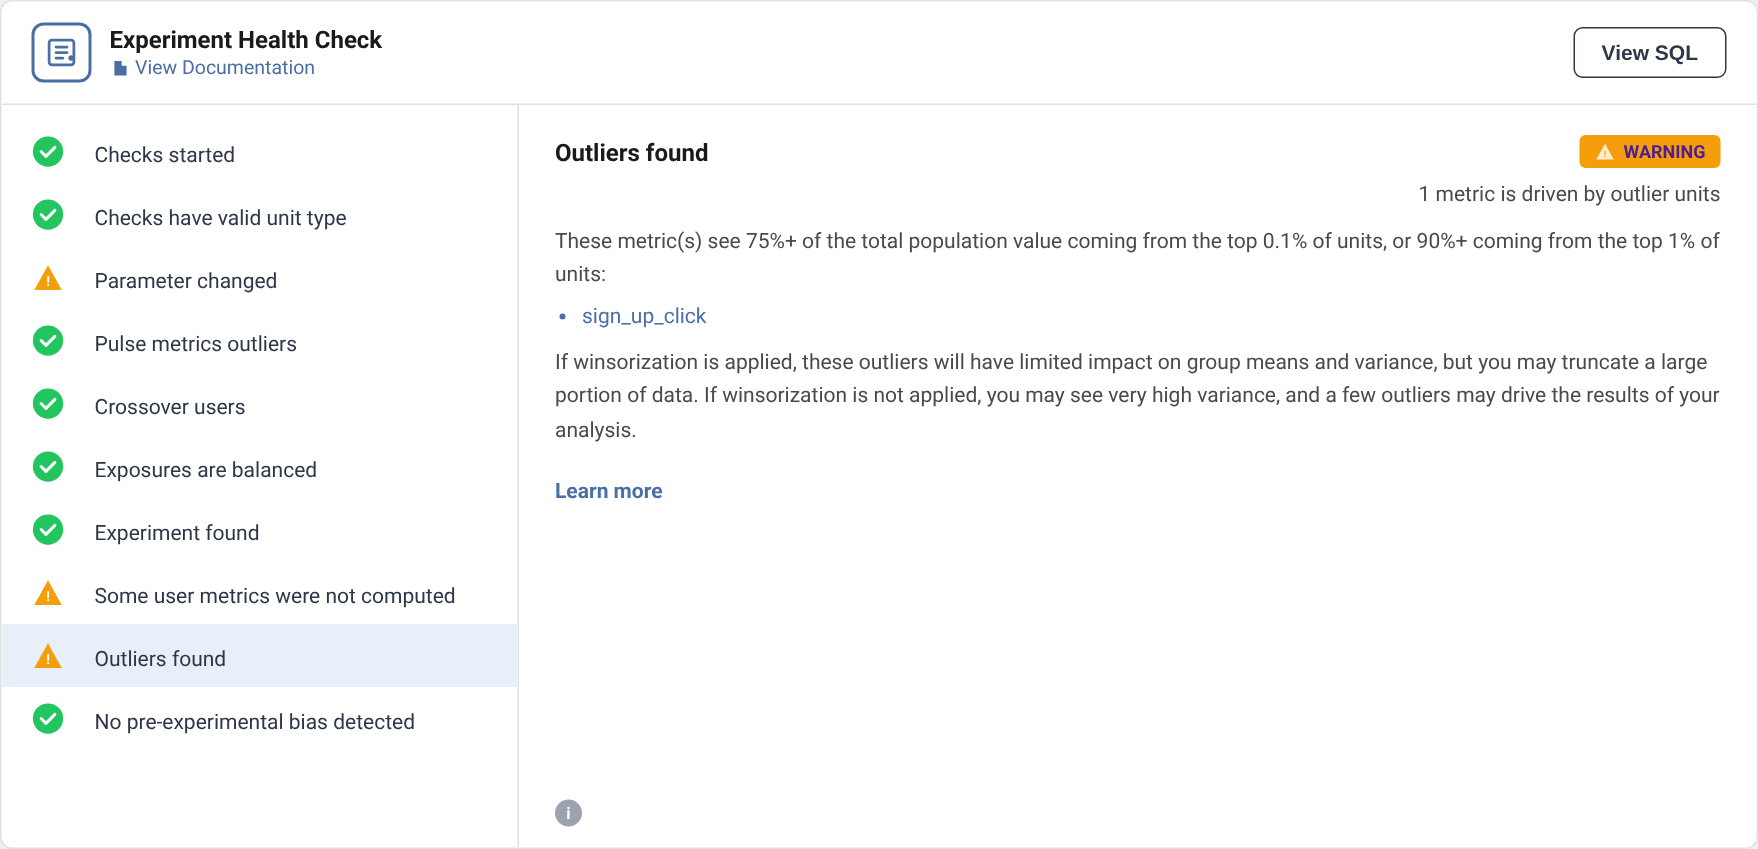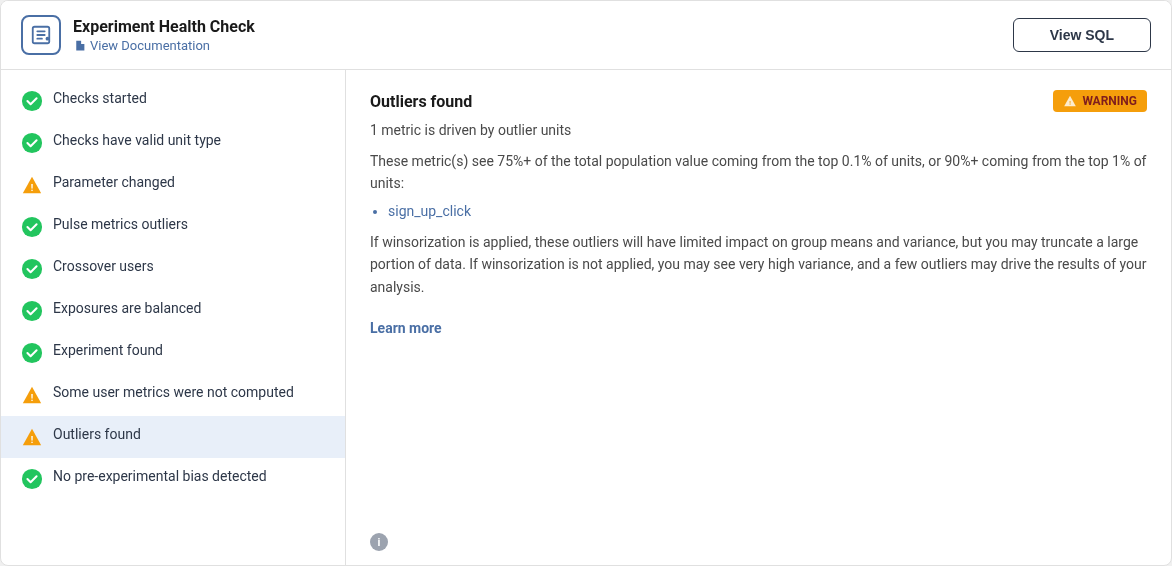--- a/index.html
+++ b/index.html
@@ -56,21 +56,21 @@
     }
     .header-text a {
       font-size: 13px;
       color: #4a6fa5;
       text-decoration: none;
       display: flex;
       align-items: center;
       gap: 4px;
     }
     .view-sql-btn {
-      padding: 8px 36px;
+      padding: 8px 18px;
       border: 1.5px solid #2d3748;
       border-radius: 6px;
       background: #fff;
       font-size: 14px;
       font-weight: 600;
       color: #2d3748;
       cursor: pointer;
     }
     
     .main-body {
@@ -81,22 +81,22 @@
     
     .sidebar {
       width: 345px;
       min-width: 345px;
       border-right: 1px solid #e0e0e0;
       padding: 10px 0;
       overflow-y: auto;
     }
     .sidebar-item {
       display: flex;
-      align-items: flex-start;
-      gap: 10px;
+      align-items: flex-end;
+      gap: 20px;
       padding: 10px 20px;
       cursor: pointer;
       font-size: 14px;
       color: #2d3748;
     }
     .sidebar-item.active { background: #e8eff9; }
     .icon-check {
       width: 22px;
       height: 22px;
       flex-shrink: 0;
@@ -119,33 +119,34 @@
       justify-content: space-between;
       margin-bottom: 10px;
     }
     .content-title {
       font-size: 16px;
       font-weight: 700;
       color: #1a1a1a;
     }
     .warning-badge {
       background: #f59e0b;
-      color: #7f1d1d;
+      color: #4c1d95;
       font-size: 12px;
       font-weight: 700;
       padding: 4px 10px;
       border-radius: 4px;
       display: flex;
       align-items: center;
       gap: 5px;
     }
     .content-subtitle {
       font-size: 14px;
       color: #4a4a4a;
       margin-bottom: 12px;
+      text-align: right;
     }
     .content-desc {
       font-size: 14px;
       color: #4a4a4a;
       line-height: 1.6;
       margin-bottom: 8px;
     }
     .content-list {
       margin: 0 0 12px 18px;
     }

